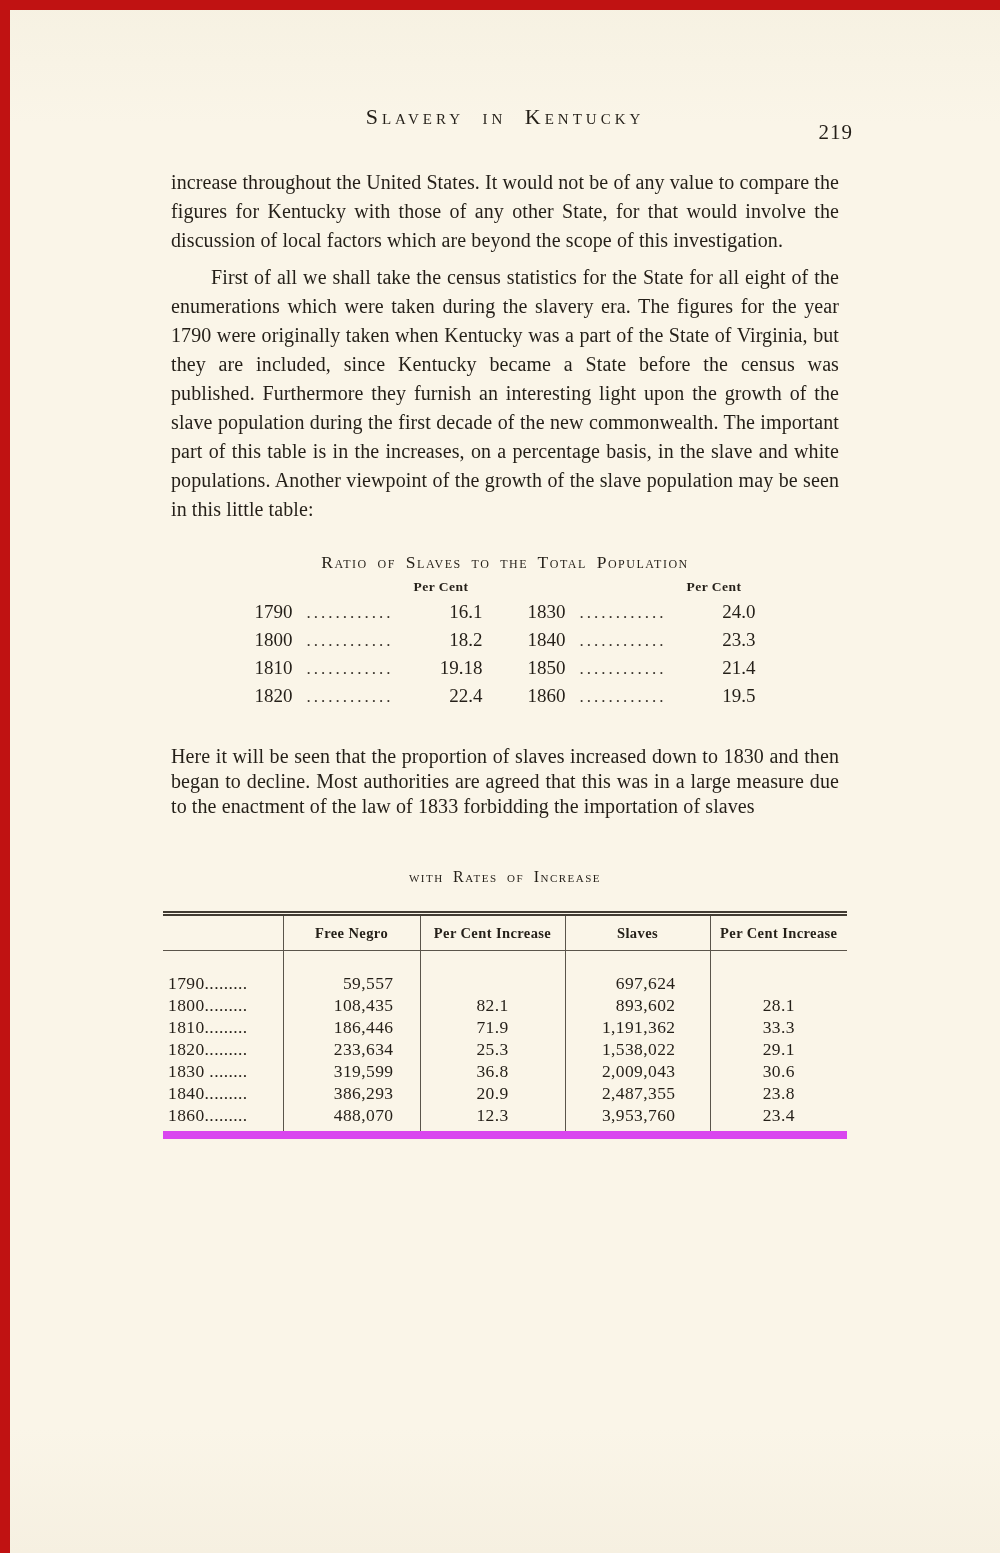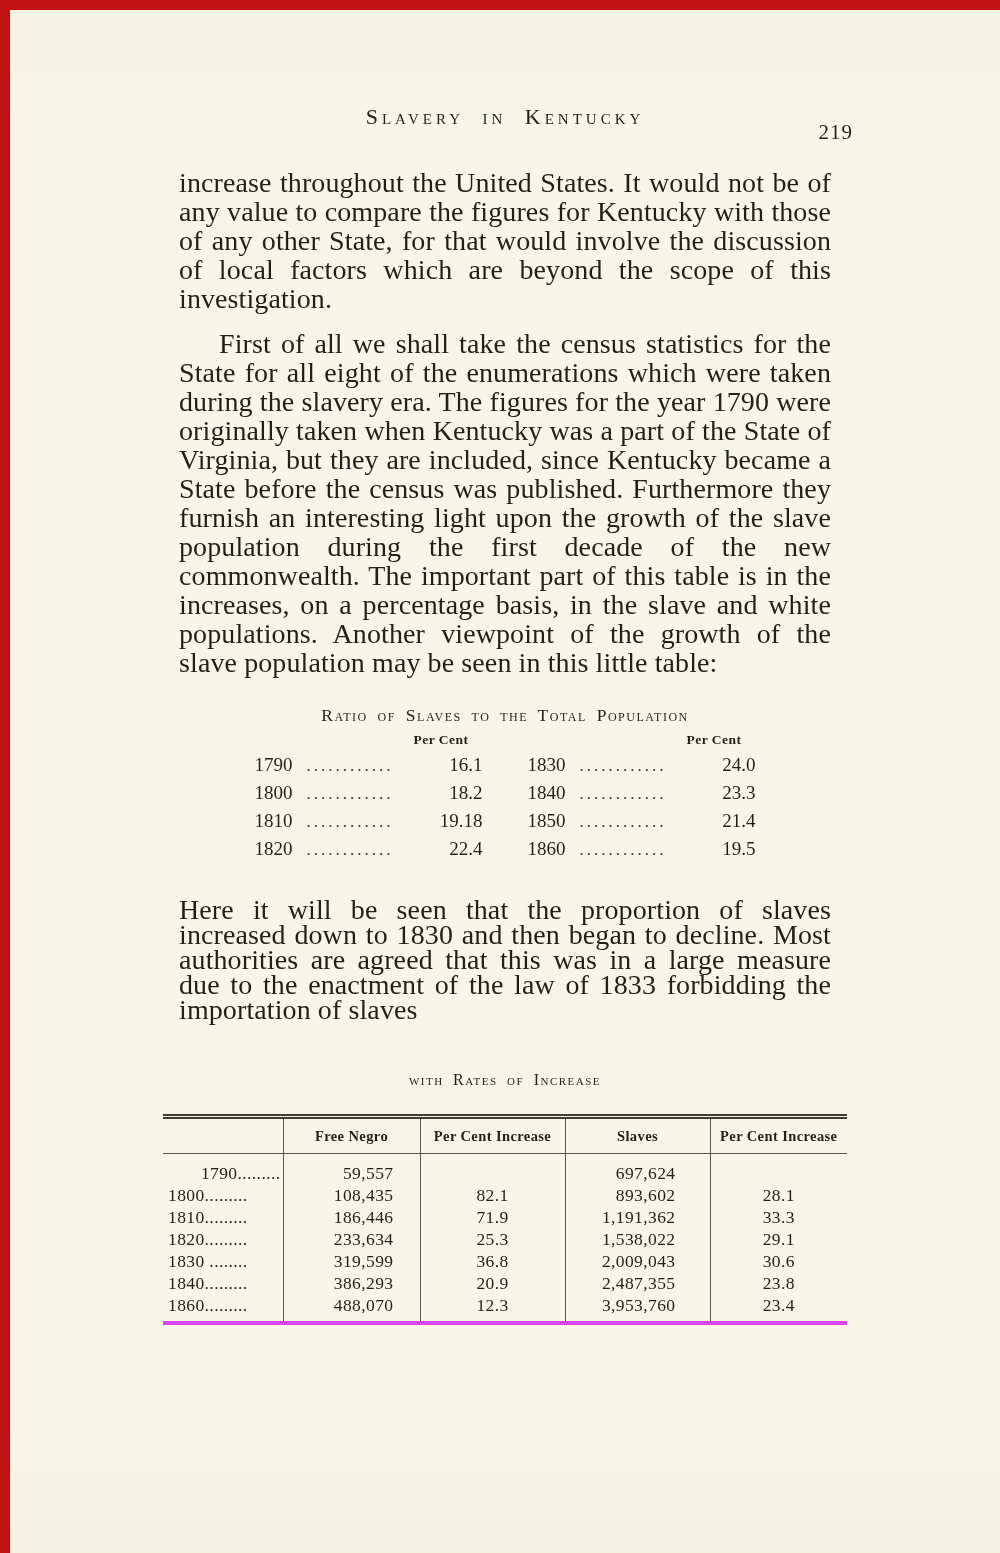--- a/index.html
+++ b/index.html
@@ -23,22 +23,22 @@
   
   .page-header { position: relative; margin-top: 104px; height: 30px; }
   .page-header .title {
     position: absolute; left: 0; right: 0; text-align: center;
     font-variant: small-caps; font-size: 22px; letter-spacing: 4px; word-spacing: 9px;
   }
   .page-header .pagenum { position: absolute; right: -6px; top: 16px; font-size: 21px; letter-spacing: 1px; }
 
   
   .para {
-    font-size: 28px; line-height: 29px; text-align: justify;
-    margin: 16px; letter-spacing: 0.1px;
+    font-size: 20px; line-height: 29px; text-align: justify;
+    margin: 8px; letter-spacing: 0.1px;
   }
   .para.first { margin-top: 34px; }
   .para.indent { text-indent: 40px; }
   .para.after-table { margin-top: 34px; line-height: 25px; }
 
   
   .ratio-table { margin-top: 28px; }
   .ratio-title {
     text-align: center; font-variant: small-caps; font-size: 17.5px;
     letter-spacing: 1.5px; word-spacing: 4px;
@@ -57,32 +57,32 @@
   }
   .ratio-row .val { width: 56px; text-align: right; padding-left: 4px; }
 
   
   .pop-title { margin-top: 46px; text-align: center; font-variant: small-caps; }
   .pop-title .l1 { font-size: 17px; letter-spacing: 1px; word-spacing: 3px; line-height: 24px; }
   .pop-title .l2 { font-size: 16px; letter-spacing: 1.5px; word-spacing: 4px; line-height: 24px; }
 
   table.pop-table {
     width: 100%; margin-top: 22px; border-collapse: collapse; table-layout: fixed;
-    border-top: 5px double #423c33; border-bottom: 4px solid #d946ef;
+    border-top: 5px double #423c33; border-bottom: 8px solid #d946ef;
   }
   .pop-table th, .pop-table td { border-left: 1px solid #5a544a; }
   .pop-table th:first-child, .pop-table td:first-child { border-left: none; }
   .pop-table thead th {
     font-size: 14.5px; font-weight: bold; text-align: center;
     padding: 9px 2px 8px 2px; border-bottom: 1px solid #5a544a; letter-spacing: 0.4px;
   }
   .pop-table tbody td {
     font-size: 17.5px; line-height: 22px; padding: 0 2px; letter-spacing: 0.4px;
   }
-  .pop-table tbody tr:first-child td { padding-top: 8px; text-align: right; }
+  .pop-table tbody tr:first-child td { padding-top: 21px; }
   .pop-table tbody tr:last-child td { padding-bottom: 5px; }
   .pop-table td.c-year  { text-align: left; padding-left: 5px; white-space: nowrap; overflow: hidden; }
   .pop-table td.c-num1  { text-align: right; padding-right: 26px; }
   .pop-table td.c-pct   { text-align: center; }
   .pop-table td.c-num2  { text-align: right; padding-right: 34px; }
 </style>
 </head>
 <body>
 
 <div class="edge-top"></div>

